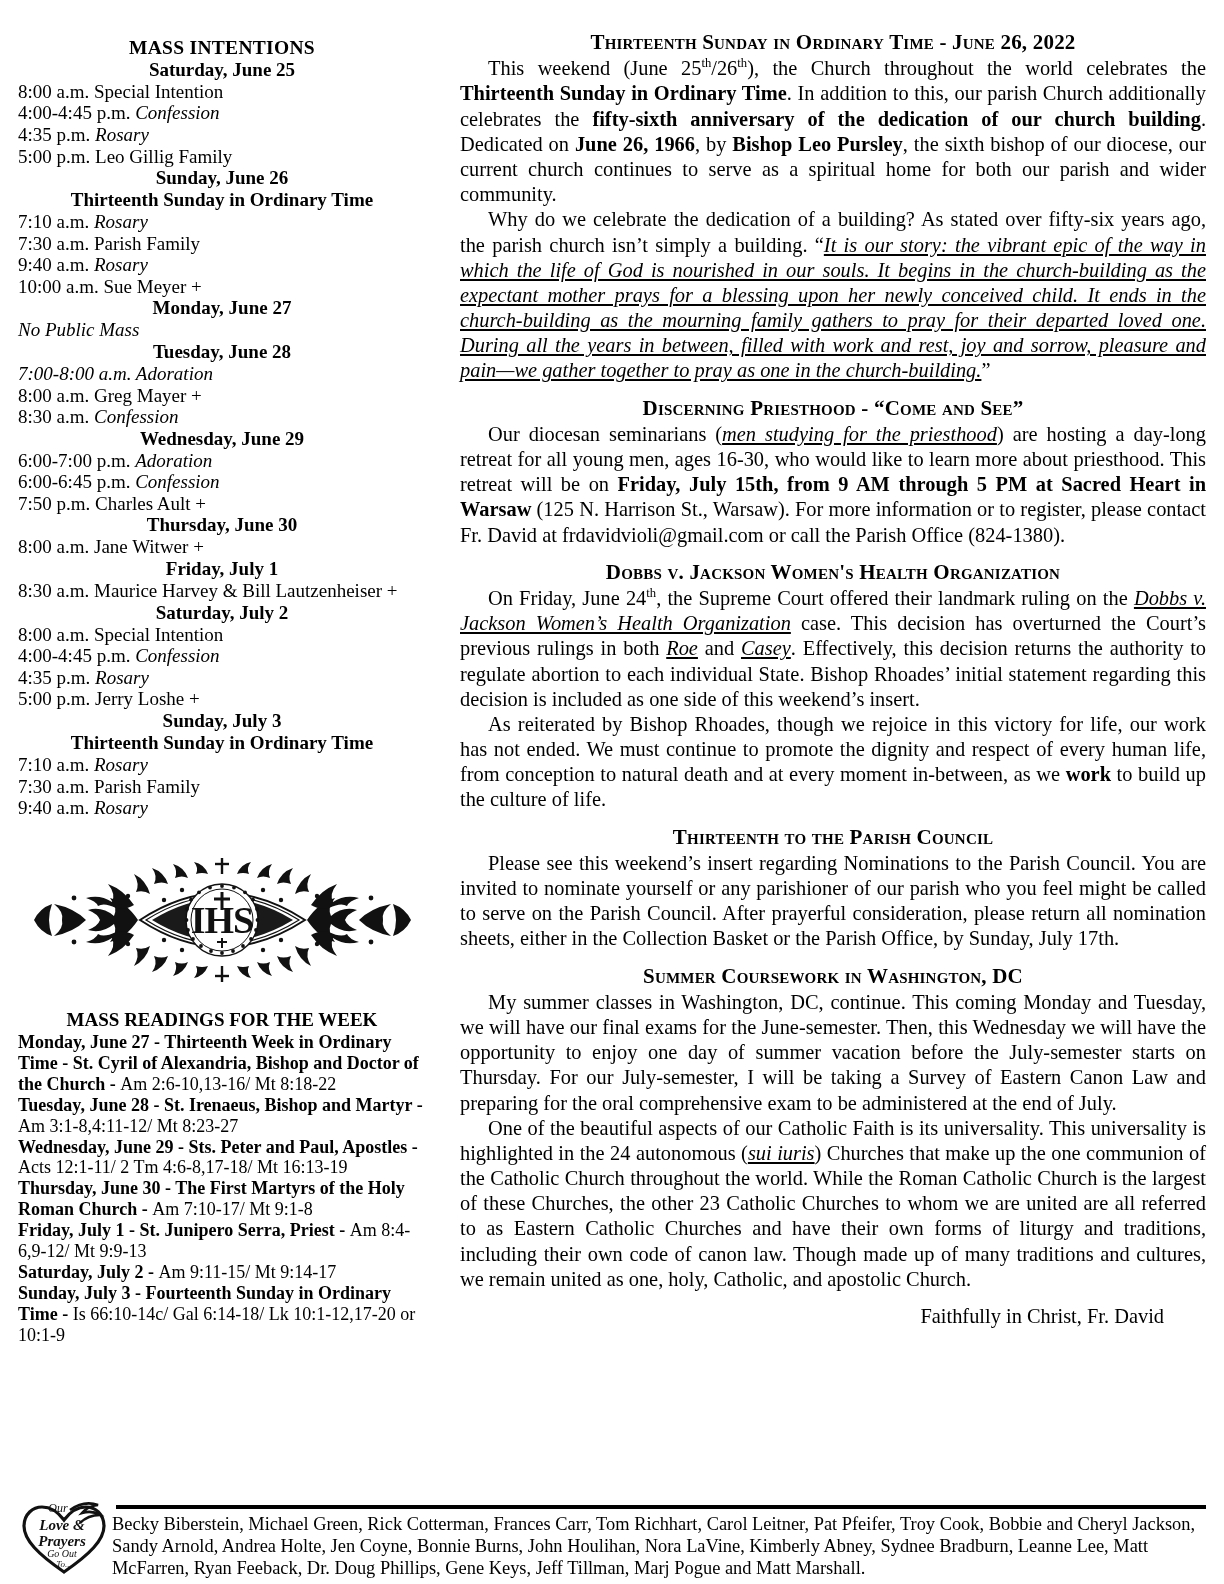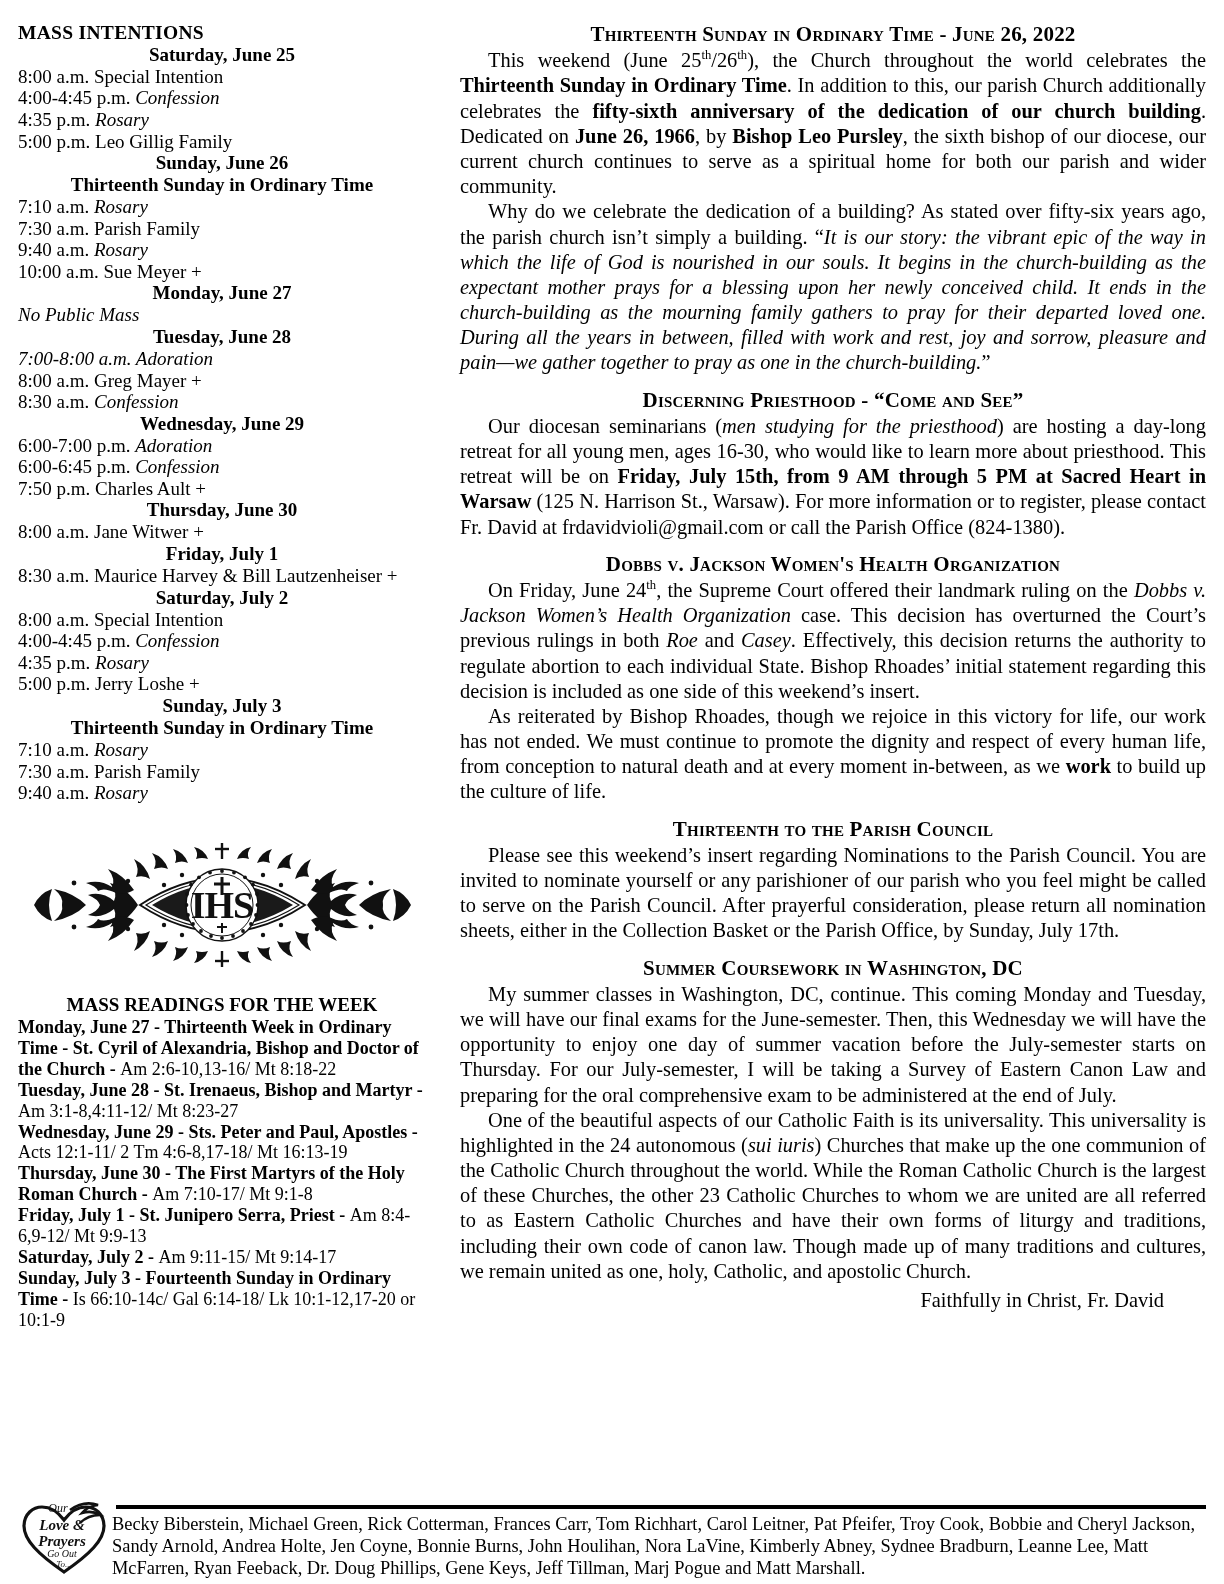--- a/index.html
+++ b/index.html
@@ -36,25 +36,26 @@
     box-sizing: border-box;
   }
   .col-right {
     flex: 1 1 auto;
     padding-left: 22px;
     box-sizing: border-box;
   }
 
   
   .mi-title {
-    text-align: left;
+    text-align: center;
     font-weight: bold;
     font-size: 19.5px;
     letter-spacing: 0.3px;
     line-height: 1.12;
+    margin-top: 15px;
   }
   .mi-list {
     font-size: 19px;
     line-height: 1.135;
   }
   .mi-day {
     text-align: center;
     font-weight: bold;
     font-size: 19px;
     line-height: 1.16;
@@ -110,44 +111,44 @@
   
   .sc-head {
     text-align: center;
     font-weight: bold;
     font-size: 21px;
     font-variant: small-caps;
     letter-spacing: 0.2px;
     line-height: 1.2;
     margin: 0 0 1px 0;
   }
-  .sc-head.first { margin-top: 0; text-align: center; }
+  .sc-head.first { margin-top: 8px; text-align: center; }
   .sc-head.spaced { margin-top: 12px; }
 
   .body-p {
     font-size: 20.4px;
     line-height: 1.235;
     text-align: justify;
     text-justify: inter-word;
     text-indent: 28px;
     margin: 0;
     hyphens: none;
   }
-  .body-p .it { font-style: italic; }
+  .body-p .it { font-style: italic; text-decoration: underline; }
   .body-p b { font-weight: bold; }
   sup {
     font-size: 0.62em;
     vertical-align: super;
     line-height: 0;
   }
   .signoff {
     font-size: 20.4px;
     text-align: right;
     padding-right: 42px;
-    margin-top: 4px;
+    margin-top: 12px;
     line-height: 1.235;
   }
 
   
   .footer {
     position: absolute;
     left: 18px;
     right: 18px;
     bottom: 2px;
   }

